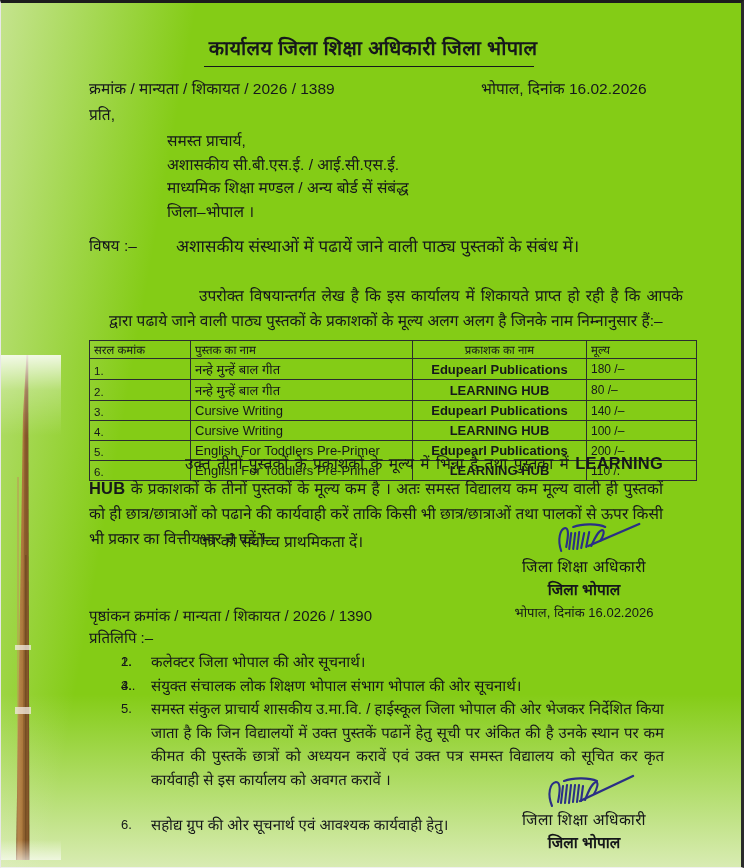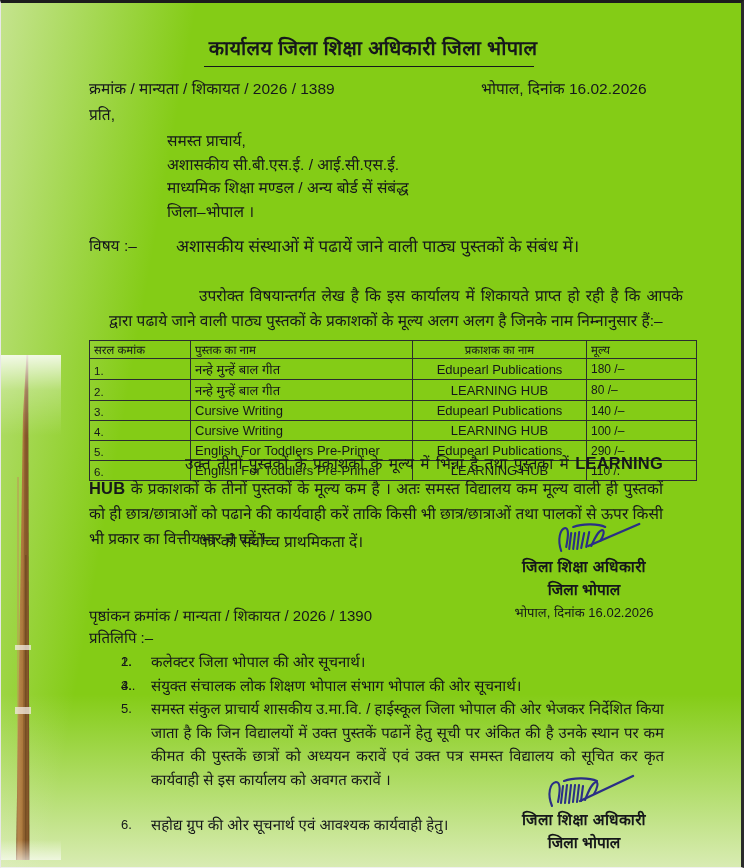--- a/index.html
+++ b/index.html
@@ -120,21 +120,21 @@
     overflow: hidden;
     white-space: nowrap;
   }
   #books-table thead td { font-size: 11.5px; height: 13px; }
   #books-table .c-sr  { width: 92px; }
   #books-table .c-bk  { width: 213px; }
   #books-table .c-pb  { width: 165px; text-align: center; }
   #books-table .c-pr  { width: 101px; }
   #books-table tbody td.c-sr { font-size: 11.5px; padding-top: 4px; }
   #books-table tbody td.c-bk { font-size: 13px; }
-  #books-table tbody td.c-pb { font-size: 13px; }
+  #books-table tbody td.c-pb { font-size: 13px; font-weight: bold; }
   #books-table tbody td.c-pr { font-size: 12px; }
 
   
   #body2 {
     top: 448px;
     left: 88px;
     width: 574px;
     font-size: 15.5px;
     line-height: 25px;
     text-align: justify;
@@ -164,21 +164,21 @@
     text-align: center;
   }
   #sign1 .sig-glyph,
   #sign2 .sig-glyph {
     display: block;
     height: 30px;
     position: relative;
   }
   #sign1 .line1, #sign2 .line1 {
     font-size: 15.5px;
-    font-weight: 700;
+    font-weight: 400;
     letter-spacing: 0.4px;
     white-space: nowrap;
   }
   #sign1 .line2, #sign2 .line2 {
     font-size: 15.5px;
     font-weight: 700;
     white-space: nowrap;
     margin-top: 1px;
   }
   #sign1 .line3 {
@@ -319,21 +319,21 @@
       <tr>
         <td class="c-sr">4.</td>
         <td class="c-bk">Cursive Writing</td>
         <td class="c-pb">LEARNING HUB</td>
         <td class="c-pr">100 /–</td>
       </tr>
       <tr>
         <td class="c-sr">5.</td>
         <td class="c-bk">English For Toddlers Pre-Primer</td>
         <td class="c-pb">Edupearl Publications</td>
-        <td class="c-pr">290 /–</td>
+        <td class="c-pr">200 /–</td>
       </tr>
       <tr>
         <td class="c-sr">6.</td>
         <td class="c-bk">English For Toddlers Pre-Primer</td>
         <td class="c-pb">LEARNING HUB</td>
         <td class="c-pr">110 /.</td>
       </tr>
     </tbody>
   </table>
 

